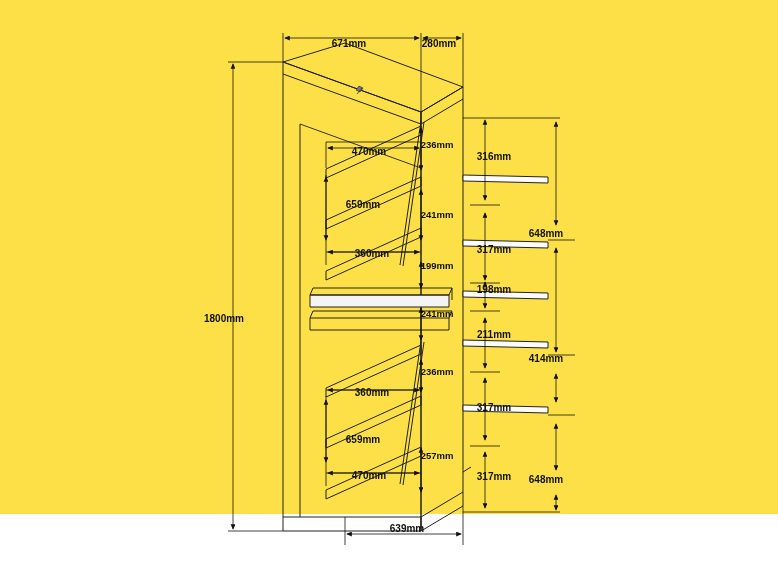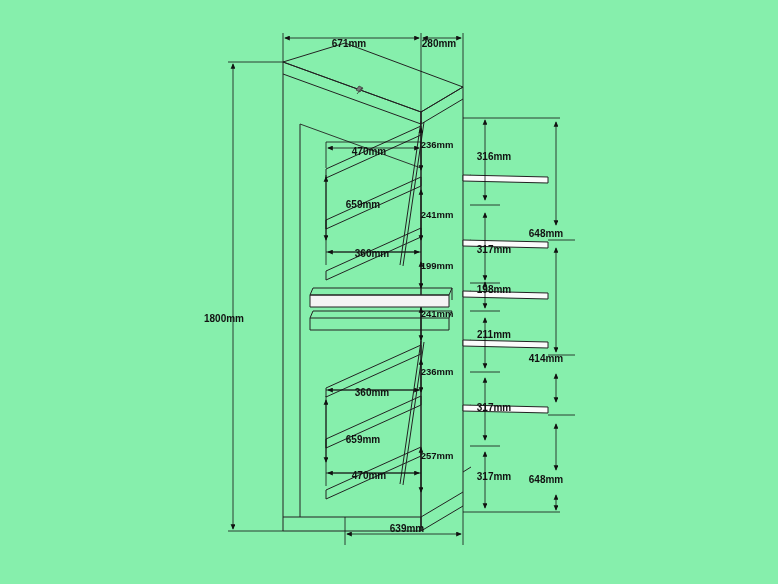--- a/index.html
+++ b/index.html
@@ -9,22 +9,22 @@
   }
   body {
     width: 778px;
     height: 584px;
     font-family: "Liberation Sans", sans-serif;
     overflow: hidden;
   }
   #stage {
     position: relative;
     width: 778px;
-    height: 584px;
-    background: #86efac;
+    height: 514px;
+    background: #fde047;
   }
   svg#drawing {
     position: absolute;
     top: 0;
     left: 0;
     width: 778px;
     height: 584px;
   }
   .dim-label {
     font-family: "Liberation Sans", sans-serif;

